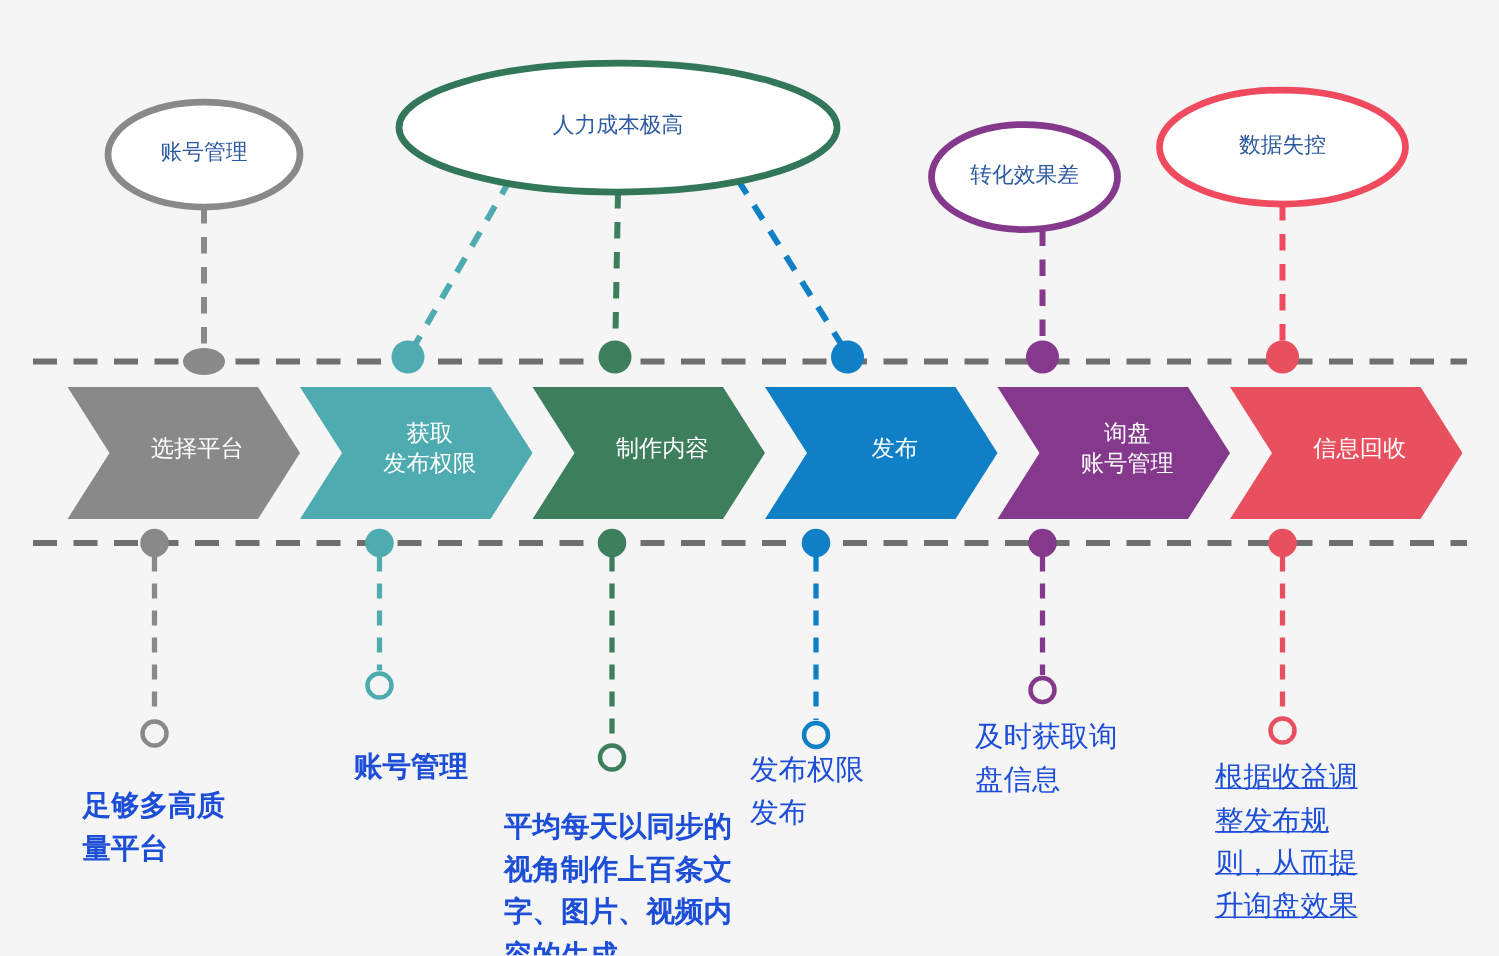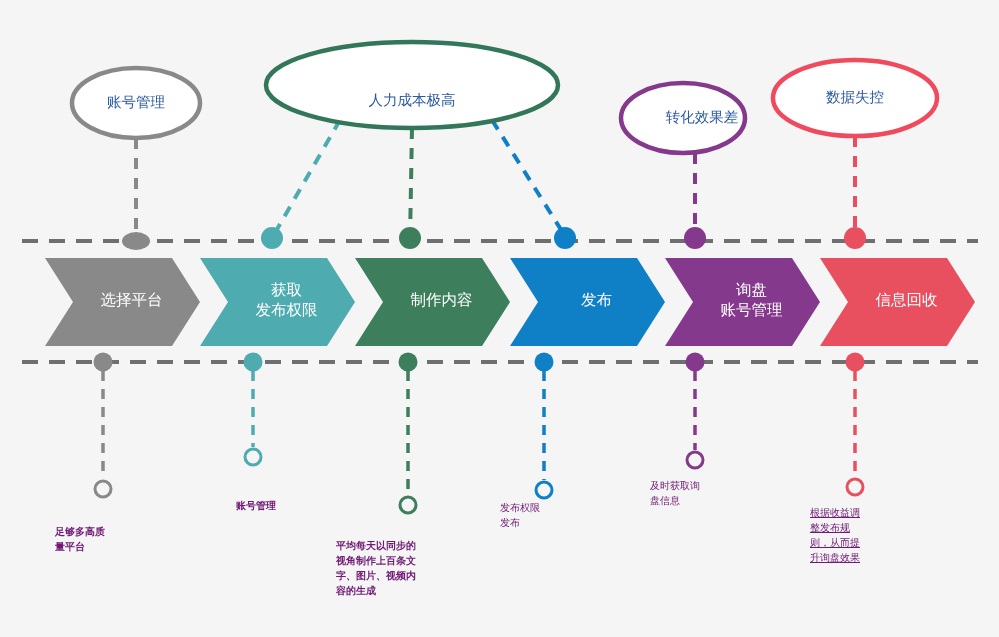--- a/index.html
+++ b/index.html
@@ -35,22 +35,22 @@
     position: absolute;
     text-align: center;
     color: #ffffff;
     font-size: 15.5px;
     line-height: 1.32;
     white-space: pre-line;
     pointer-events: none;
   }
   .bottom-label {
     position: absolute;
-    color: #701a75;
-    font-size: 10px;
+    color: #1d4ed8;
+    font-size: 19px;
     line-height: 1.5;
     white-space: pre-line;
   }
   .bottom-label.bold { font-weight: bold; }
 </style>
 </head>
 <body>
 
 <div id="canvas">
 
@@ -106,22 +106,22 @@
         <line x1="695" y1="371" x2="695" y2="450" stroke="#85398c" stroke-width="3.5" stroke-dasharray="10 8"></line>
         <circle cx="695" cy="460" r="8" fill="#f4f5f4" stroke="#85398c" stroke-width="3"></circle>
         <circle cx="855" cy="362" r="9.5" fill="#e8505f"></circle>
         <line x1="855" y1="371" x2="855" y2="477" stroke="#e8505f" stroke-width="3.5" stroke-dasharray="10 8"></line>
         <circle cx="855" cy="487" r="8" fill="#f4f5f4" stroke="#e8505f" stroke-width="3"></circle>
       </g>
   </svg>
 
   <div id="pain-labels">
       <div class="ellipse-label" style="left: 72px; top: 93px; width: 128px;">账号管理</div>
-      <div class="ellipse-label" style="left: 266px; top: 75px; width: 292px; margin-top: 16px;">人力成本极高</div>
-      <div class="ellipse-label" style="left: 640px; top: 108px; width: 124px; font-family: Liberation Serif, serif;">转化效果差</div>
+      <div class="ellipse-label" style="left: 266px; top: 75px; width: 292px;">人力成本极高</div>
+      <div class="ellipse-label" style="left: 621px; top: 108px; width: 124px; font-family: Liberation Serif, serif;">转化效果差</div>
       <div class="ellipse-label" style="left: 773px; top: 88px; width: 164px;">数据失控</div>
     </div>
   <div id="chevron-labels">
       <div class="chev-label" style="left: 73px; width: 117px; top: 290px;">选择平台</div>
       <div class="chev-label" style="left: 228px; width: 117px; top: 280px; text-align: center;">获取
 发布权限</div>
       <div class="chev-label" style="left: 383px; width: 117px; top: 290px;">制作内容</div>
       <div class="chev-label" style="left: 538px; width: 117px; top: 290px;">发布</div>
       <div class="chev-label" style="left: 693px; width: 117px; top: 280px;">询盘
 账号管理</div>

